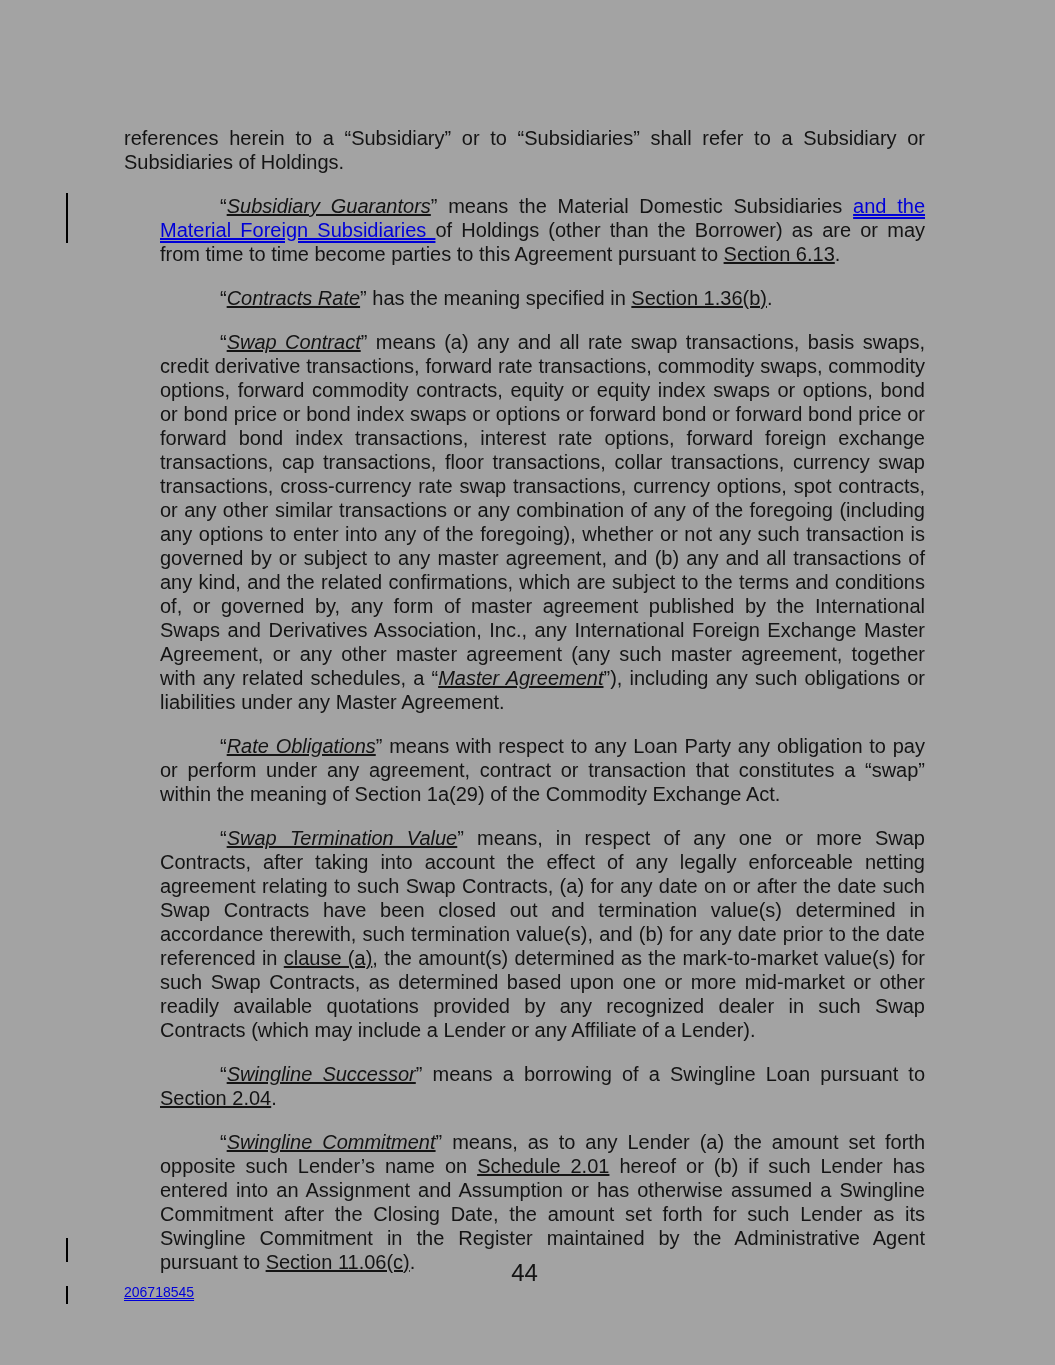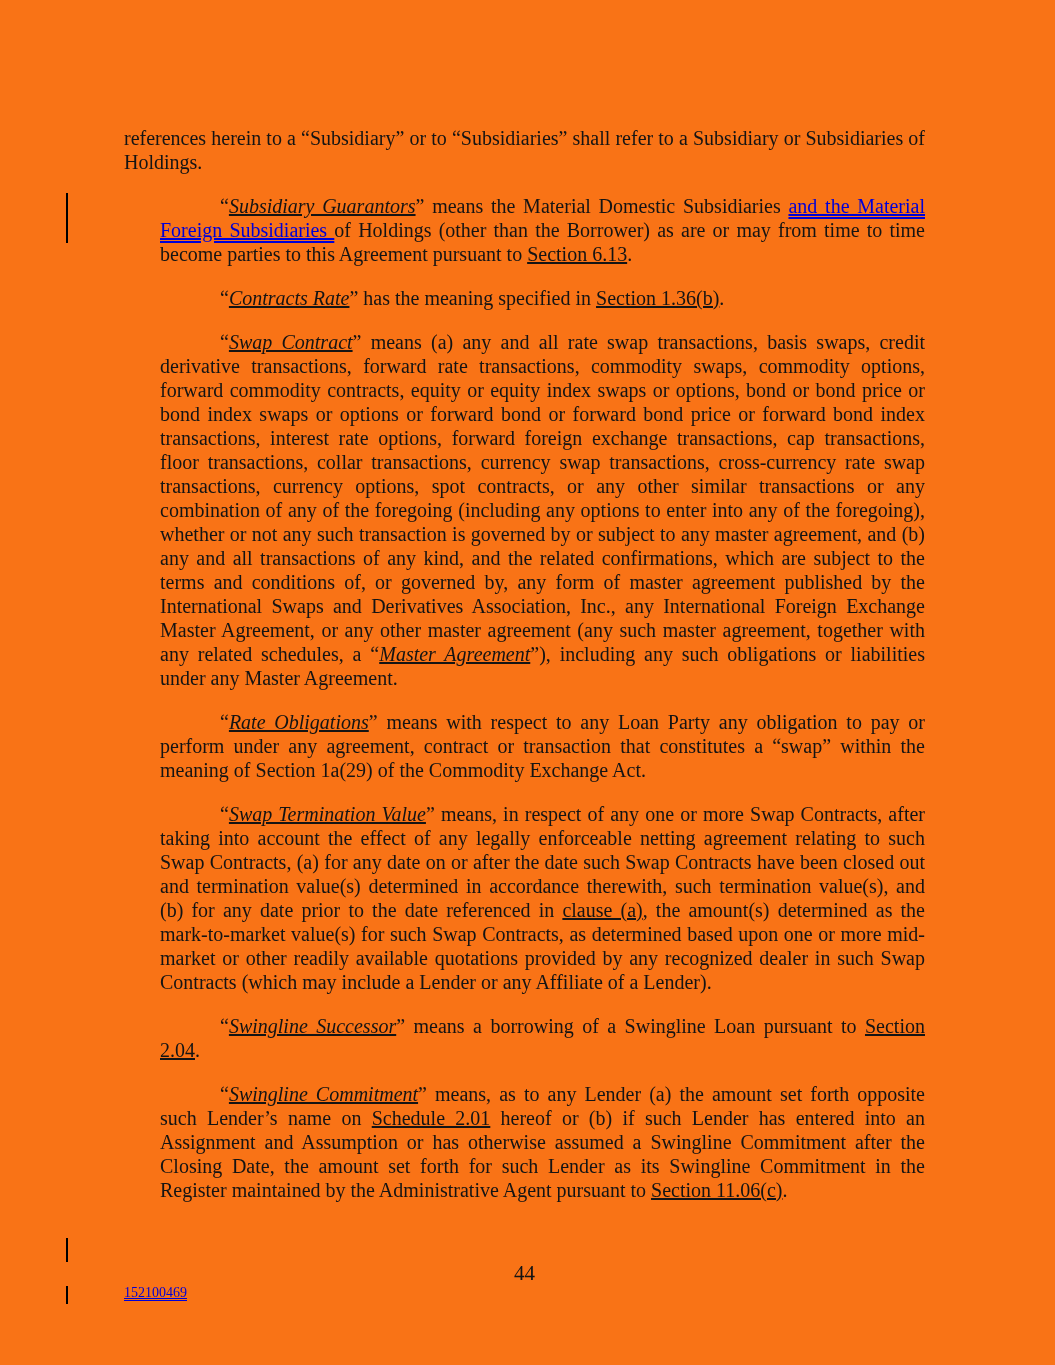--- a/index.html
+++ b/index.html
@@ -1,21 +1,21 @@
 <!DOCTYPE html>
 <html style="--ins-blue: #0000d8;"><head>
 <meta charset="utf-8">
 <style>
   html, body { margin: 0; padding: 0; background: #ffffff; }
   .page {
     position: relative;
     width: 1055px;
     height: 1365px;
-    background: #f97316;
-    font-family: Liberation Serif, serif;
+    background: #a3a3a3;
+    font-family: Liberation Sans, sans-serif;
     color: #141414;
     overflow: hidden;
   }
   .content {
     position: absolute;
     left: 124px;
     top: 126px;
     width: 801px;
   }
   .para {
@@ -40,21 +40,21 @@
   }
   .bar-a { left: 66px; top: 193px; height: 50px; }
   .bar-b { left: 66px; top: 1238px; height: 24px; }
   .bar-c { left: 66px; top: 1286px; height: 18px; }
   .page-number {
     position: absolute;
     left: 124px;
     top: 1261px;
     width: 801px;
     text-align: center;
-    font-size: 21px;
+    font-size: 24px;
     line-height: 24px;
   }
   .doc-number {
     position: absolute;
     left: 124px;
     top: 1284px;
     font-size: 14px;
     line-height: 17px;
     color: var(--ins-blue, #0000d8);
     text-decoration: underline double;
@@ -76,15 +76,15 @@
       <p class="para indent"><span class="r-plain">“</span><span class="r-term">Swingline Successor</span><span class="r-plain">” means a borrowing of a Swingline Loan pursuant to </span><span class="r-ref">Section 2.04</span><span class="r-plain">.</span></p>
       <p class="para indent"><span class="r-plain">“</span><span class="r-term">Swingline Commitment</span><span class="r-plain">” means, as to any Lender (a) the amount set forth opposite such Lender’s name on </span><span class="r-ref">Schedule 2.01</span><span class="r-plain"> hereof or (b) if such Lender has entered into an Assignment and Assumption or has otherwise assumed a Swingline Commitment after the Closing Date, the amount set forth for such Lender as its Swingline Commitment in the Register maintained by the Administrative Agent pursuant to </span><span class="r-ref">Section 11.06(c)</span><span class="r-plain">.</span></p>
     </div>
 
   <div class="change-bar bar-a"></div>
   <div class="change-bar bar-b"></div>
   <div class="change-bar bar-c"></div>
 
   <div class="page-number">44</div>
 
-  <div class="doc-number">152100469</div>
+  <div class="doc-number">206718545</div>
 
 </div>
 
 </body></html>

